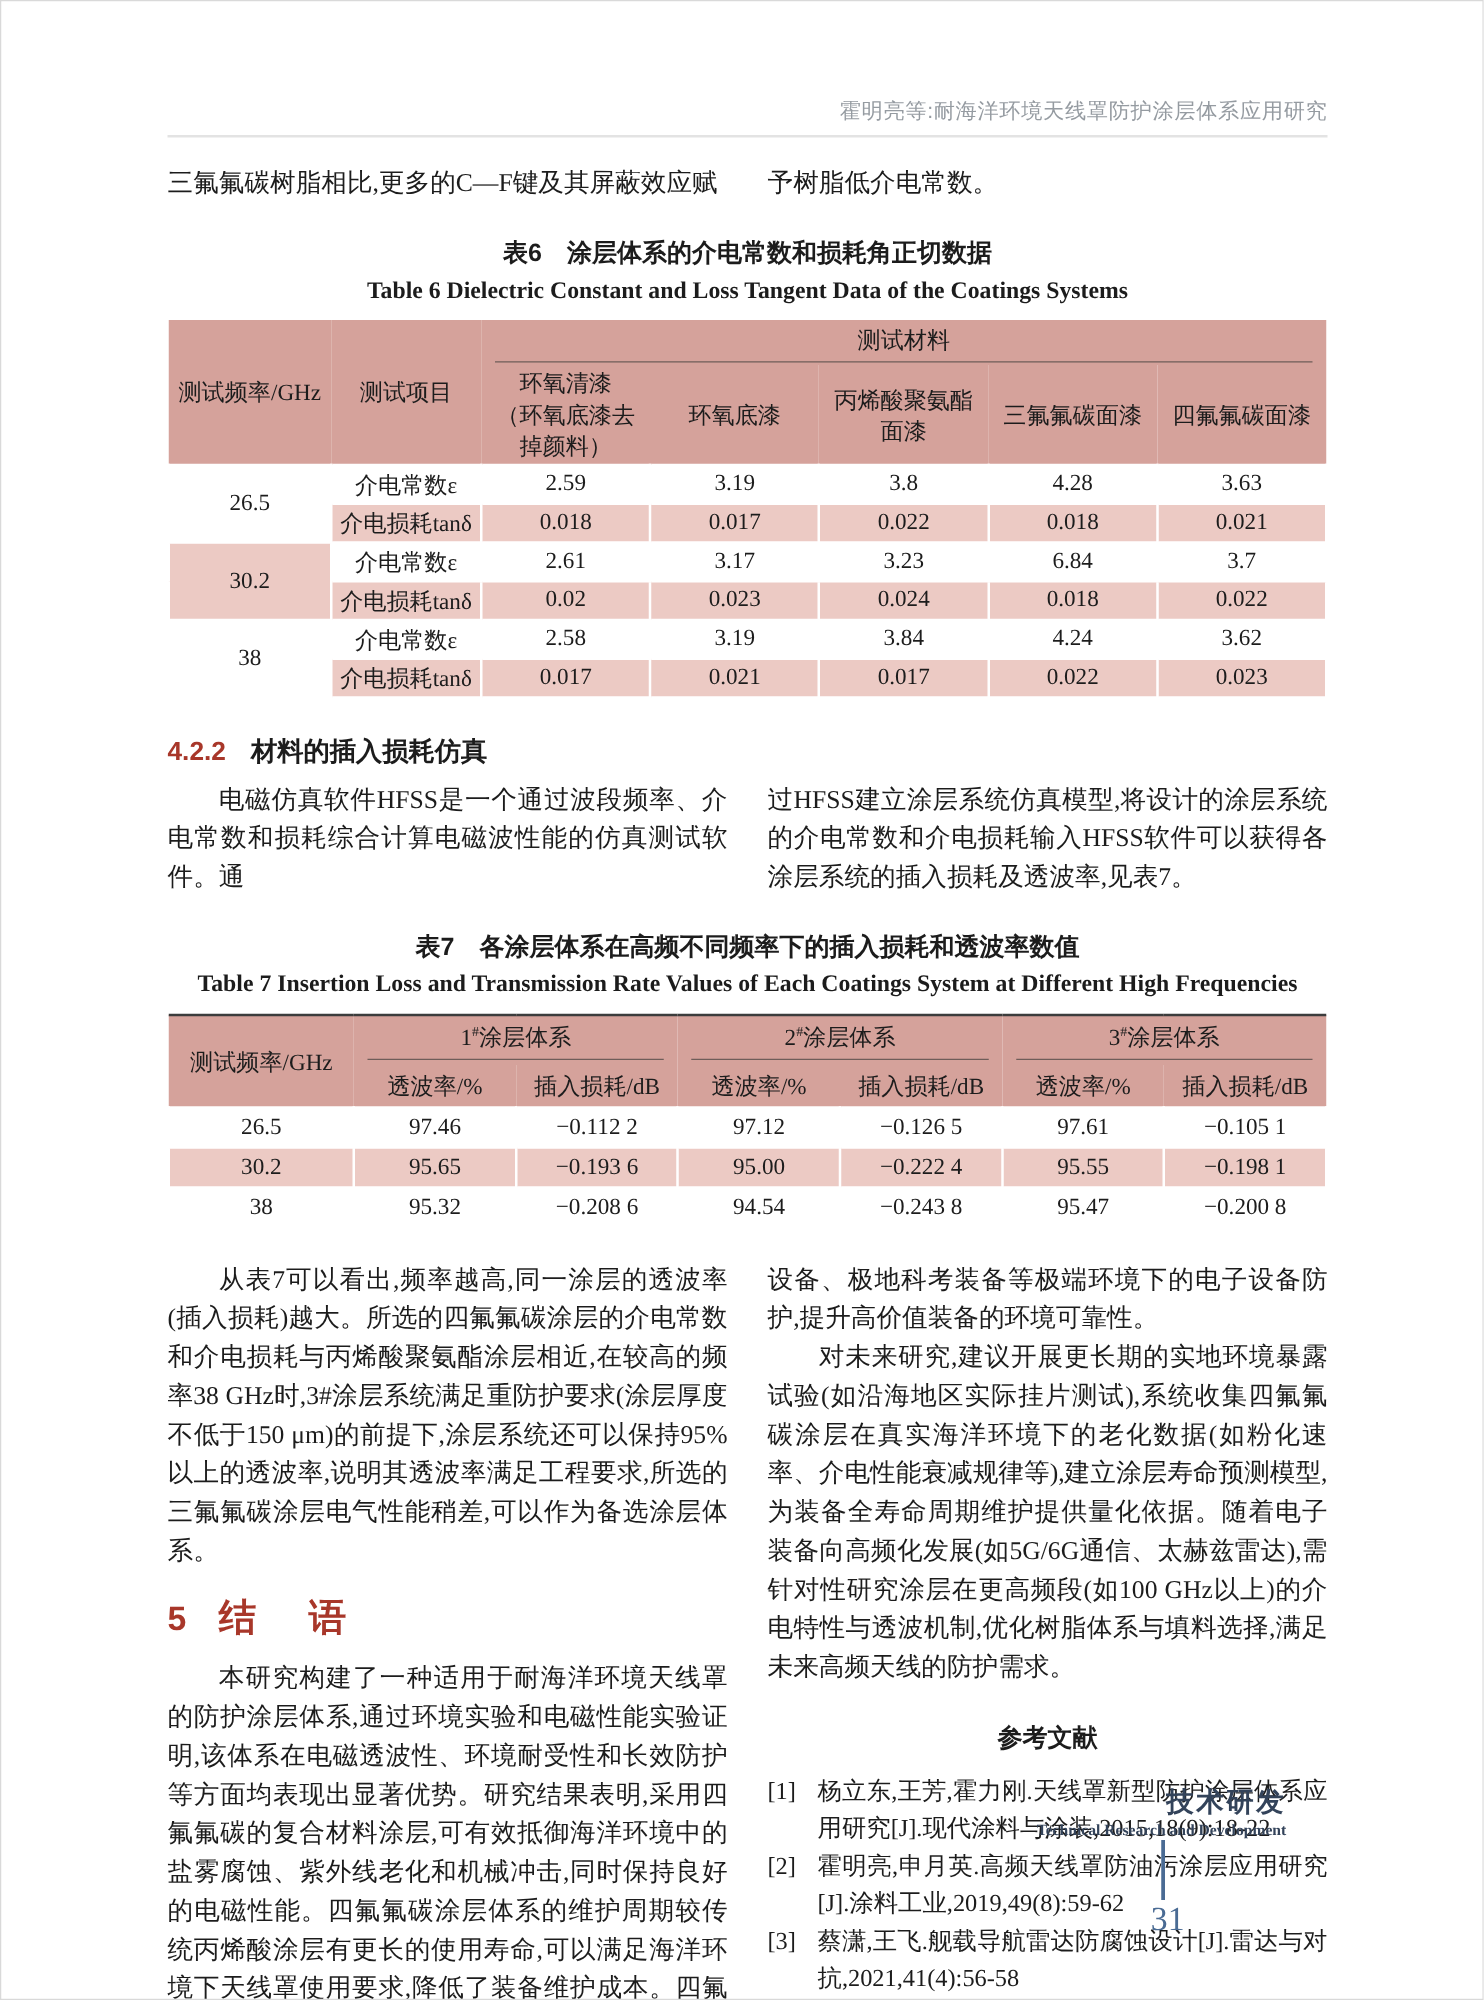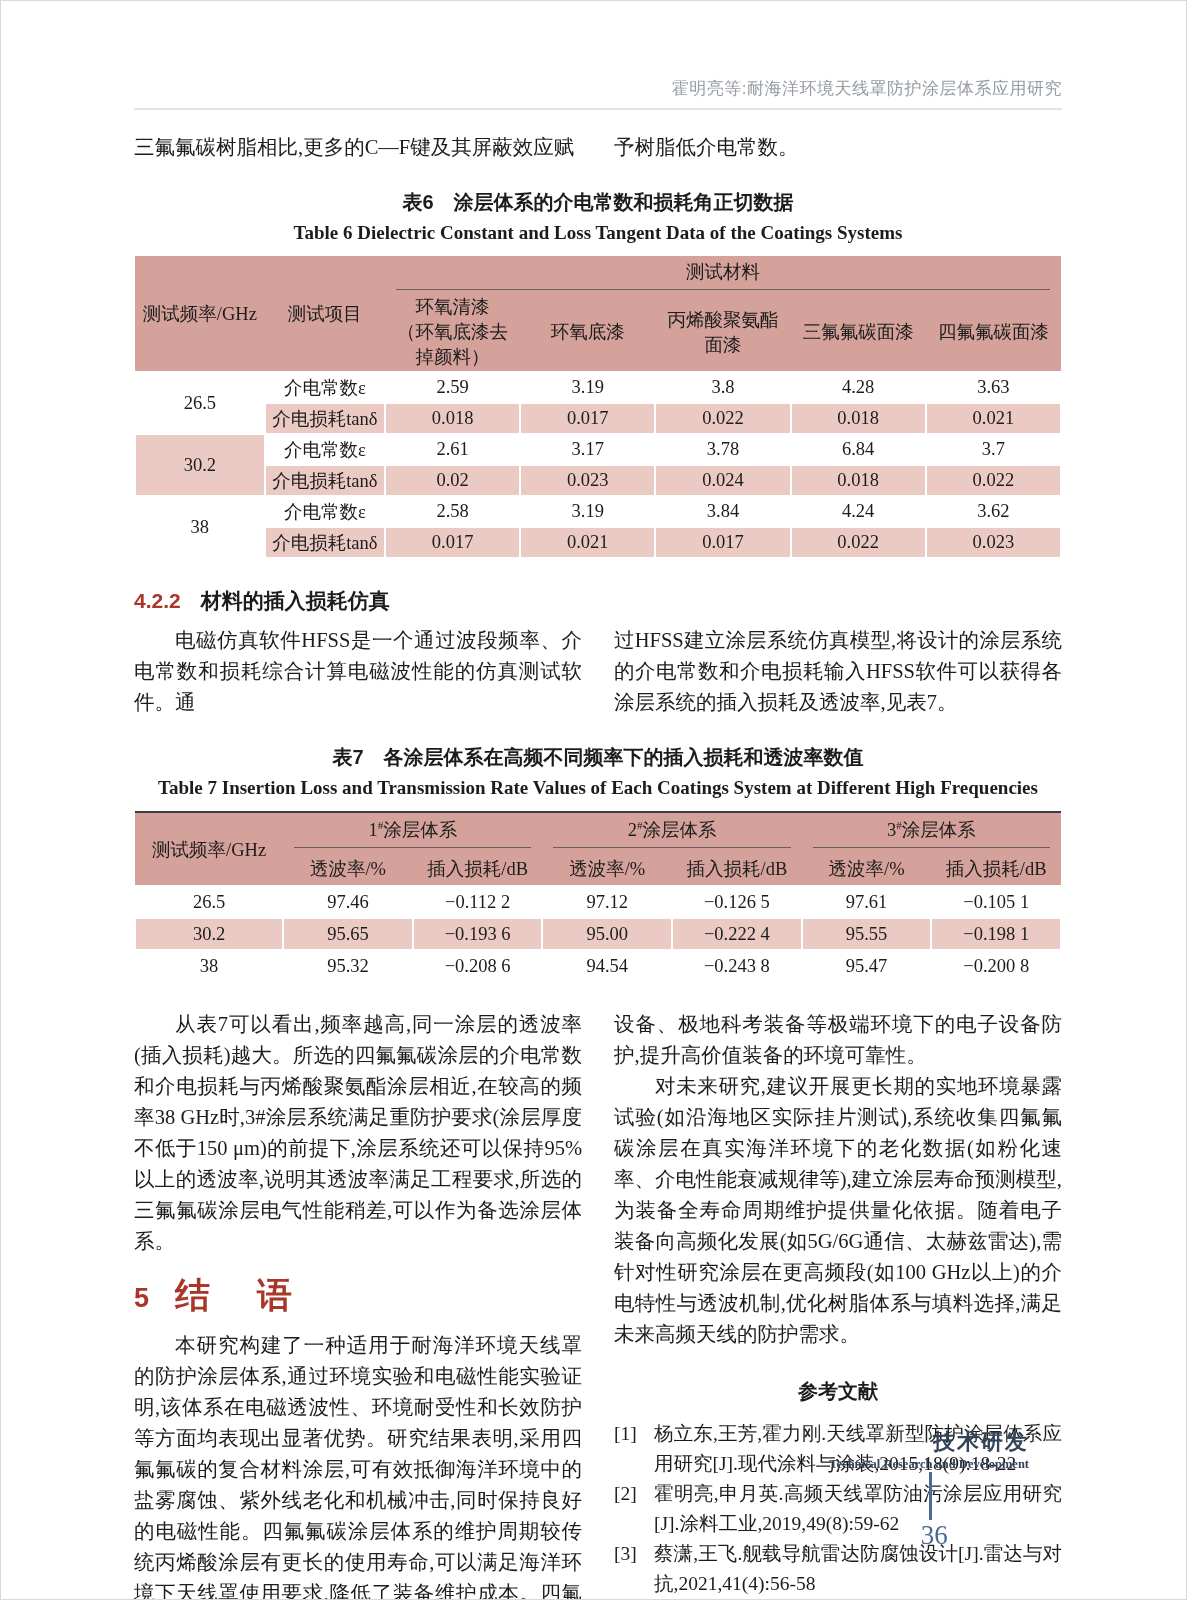--- a/index.html
+++ b/index.html
@@ -70,21 +70,21 @@
   .t7 tbody td{height:32px;border:2px solid #fff;}
   .t7 sup{font-size:0.6em;}
   .t7-note{color:var(--note-red);font-style:italic;font-size:19px;
        margin-top:10px;padding-left:22px;}
 
   .main-bottom{margin-top:26px;}
   .h2{margin:22px 0 14px;}
   .h2-num{color:var(--accent-red);font-family:"Liberation Sans","DejaVu Sans",sans-serif;
        font-weight:bold;font-size:27px;}
   .h2-title{color:var(--accent-red);font-family:"Liberation Sans","DejaVu Sans",sans-serif;
-       font-weight:bold;font-size:35px;margin-left:26px;letter-spacing:6px;}
+       font-weight:bold;font-size:30px;margin-left:26px;letter-spacing:6px;}
 
   .refs-title{text-align:center;font-weight:bold;
        font-family:"Liberation Sans","DejaVu Sans",sans-serif;
        font-size:20px;margin:26px 0 12px;}
   .ref-item{display:flex;font-size:19.5px;line-height:30px;}
   .ref-label{width:40px;flex:none;}
   .ref-text{flex:1;text-align:justify;}
 
   .footer{position:absolute;right:147px;bottom:48px;display:flex;align-items:center;flex-direction:column;}
   .footer-text{text-align:right;margin-right:10px;}
@@ -149,21 +149,21 @@
           <td>0.017</td>
           <td>0.022</td>
           <td>0.018</td>
           <td>0.021</td>
         </tr>
         <tr class="whiterow">
           <td rowspan="2" class="cell-pink">30.2</td>
           <td>介电常数ε</td>
           <td>2.61</td>
           <td>3.17</td>
-          <td>3.78</td>
+          <td>3.23</td>
           <td>6.84</td>
           <td>3.7</td>
         </tr>
         <tr class="pinkrow">
           <td>介电损耗tanδ</td>
           <td>0.02</td>
           <td>0.023</td>
           <td>0.024</td>
           <td>0.018</td>
           <td>0.022</td>
@@ -283,15 +283,15 @@
     </div>
 
   </div>
 
   <div class="footer">
     <div class="footer-text">
       <div class="footer-cn">技术研发</div>
       <div class="footer-en">Technical Research and Development</div>
     </div>
     <div class="footer-bar"></div>
-    <div class="footer-page">36</div>
+    <div class="footer-page">31</div>
   </div>
 </div>
 
 </body></html>

